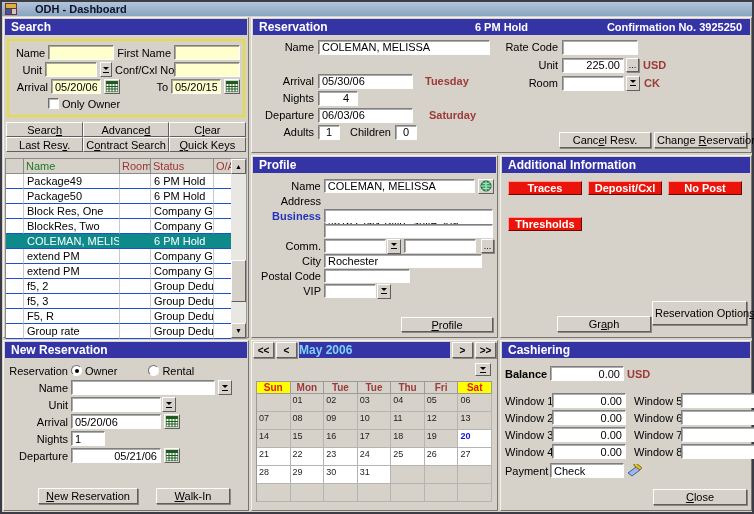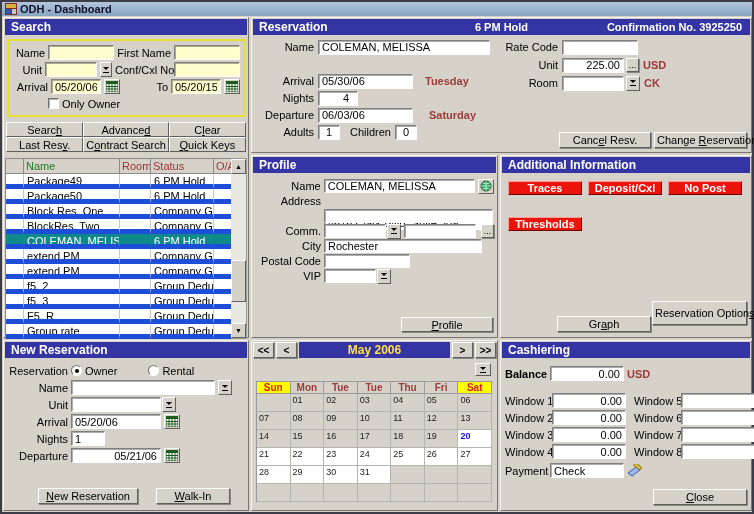--- a/index.html
+++ b/index.html
@@ -1,20 +1,20 @@
 <!DOCTYPE html>
 <html><head>
 <meta charset="utf-8">
 <style>
   html,body{margin:0;padding:0;}
   body{width:754px;height:514px;overflow:hidden;font-family:"Liberation Sans","DejaVu Sans",sans-serif;font-size:11px;color:#000;background:#d6d2ca;}
   *{box-sizing:border-box;}
   u{text-decoration:underline;}
   .window{width:754px;height:514px;border:2px solid #3c3c46;background:#d6d2ca;position:relative;}
-  .titlebar{height:14px;background:linear-gradient(180deg,#b3c6da,#86a4c1);display:flex;align-items:center;padding:0 3px;gap:3px;}
+  .titlebar{height:14px;background:linear-gradient(180deg,#b3c6da,#86a4c1);display:flex;align-items:center;padding:0 3px;gap:18px;}
   .titlebar .ttl{font-size:11px;font-weight:bold;color:#10102a;line-height:12px;}
   .content{position:relative;width:750px;height:496px;background:#d6d2ca;}
   .panel{position:absolute;border:1px solid;border-color:#f4f2ee #77756e #77756e #f4f2ee;background:#d6d2ca;}
   .phead{height:16px;margin:1px;background:#3434a4;color:#fff;font-weight:bold;font-size:12px;display:flex;align-items:center;padding:0 6px;position:relative;}
   .phead .ctr{position:absolute;left:0;right:0;text-align:center;font-size:11px;}
   .phead .rgt{position:absolute;right:8px;font-size:11px;font-weight:bold;}
   .lbl{display:inline-block;text-align:right;white-space:nowrap;}
   .llbl{display:inline-block;text-align:left;white-space:nowrap;}
   .maroon{color:#9c3a38;font-weight:bold;}
   .blue-lbl{color:#2233bb;font-weight:bold;}
@@ -28,21 +28,21 @@
   #panel-search{left:1px;top:1px;width:246px;height:321px;}
   .ybox{margin:4px 3px 0;border:2px solid #e6de34;padding:2px 1px;}
   .btngrid{display:grid;grid-template-columns:1fr 1fr 1fr;margin:5px 2px 0;}
   .btngrid .btn{height:15px;box-shadow:none;}
   .tablewrap{display:flex;margin:6px 1px 0;}
   .grid{width:226px;border-top:1px solid #8a8a8a;border-left:1px solid #8a8a8a;}
   .thead,.trow{display:grid;grid-template-columns:18px 96px 31px 63px 18px;}
   .th{height:15px;background:#d6d2ca;border-right:1px solid #8a8a8a;border-bottom:1px solid #8a8a8a;padding:1px 2px;font-weight:normal;white-space:nowrap;overflow:hidden;}
   .th.gname{color:#217a21;}
   .th.mar{color:#9c3333;}
-  .tc{height:15px;background:#fff;border-right:1px solid #c9c9c9;border-bottom:5px solid #1d4ed8;padding:1px 3px;white-space:nowrap;overflow:hidden;font-size:11px;}
+  .tc{height:15px;background:#fff;border-right:1px solid #c9c9c9;border-bottom:1px solid #1d4ed8;padding:1px 3px;white-space:nowrap;overflow:hidden;font-size:11px;}
   .trow.sel .tc{background:#0f8a8a;color:#fff;border-right-color:#0f8a8a;}
   .vscroll{width:17px;display:flex;flex-direction:column;border:1px solid #9a9a9a;border-left:none;background:#e9e7e1;}
   .sbtn{height:15px;width:15px;background:#d6d2ca;border:1px solid;border-color:#fdfdfd #5f5f5f #5f5f5f #fdfdfd;font-size:7px;line-height:13px;text-align:center;padding:0;}
   .strack{flex:1;position:relative;}
   .sthumb{position:absolute;left:0;width:15px;height:42px;top:58%;background:#d6d2ca;border:1px solid;border-color:#fdfdfd #5f5f5f #5f5f5f #fdfdfd;}
   
   #panel-reservation{left:249px;top:1px;width:501px;height:136px;}
   .res-left{position:absolute;left:4px;top:18px;width:250px;}
   .res-right{position:absolute;left:250px;top:18px;width:246px;}
   .arow{position:absolute;display:flex;align-items:center;gap:4px;height:16px;left:0;right:0;}
@@ -57,21 +57,21 @@
   
   #panel-newres{left:1px;top:324px;width:246px;height:171px;}
   #panel-newres .frow{margin:2px 4px 0;}
   .radio{width:11px;height:11px;border-radius:50%;background:#fff;border:1px solid;border-color:#6f6f6f #fdfdfd #fdfdfd #6f6f6f;display:inline-block;position:relative;}
   .radio.on::after{content:"";position:absolute;left:3px;top:3px;width:4px;height:4px;border-radius:50%;background:#000;}
   .chk{width:11px;height:11px;background:#fff;border:1px solid;border-color:#6f6f6f #fdfdfd #fdfdfd #6f6f6f;box-shadow:inset 1px 1px 0 rgba(70,70,70,.4);display:inline-block;}
   
   #panel-calendar{left:249px;top:324px;width:247px;height:171px;}
   .calnav{display:flex;gap:2px;margin:1px;align-items:stretch;height:16px;}
   .navbtn{width:21px;font-weight:bold;font-size:10px;padding:0;height:16px;}
-  .caltitle{flex:1;background:#3434a4;color:#fde047;font-weight:bold;font-size:12px;text-align:center;line-height:16px;}
+  .caltitle{flex:1;background:#3434a4;color:#7dd3fc;font-weight:bold;font-size:12px;text-align:left;line-height:16px;}
   .cal-dd{position:absolute;right:6px;top:22px;}
   .calgrid{position:absolute;left:4px;top:40px;right:5px;display:grid;grid-template-columns:repeat(7,1fr);border-top:1px solid #9a9a9a;border-left:1px solid #9a9a9a;}
   .ch{height:12px;font-size:10px;font-weight:bold;text-align:center;line-height:12px;border-right:1px solid #9a9a9a;border-bottom:1px solid #9a9a9a;}
   .ch.wd{background:#d6d2ca;color:#9c3a38;}
   .ch.we{background:#ffff00;color:#dd1d1d;}
   .cd{height:18px;font-size:9px;padding:1px 0 0 2px;border-right:1px solid #b5b5b0;border-bottom:1px solid #b5b5b0;color:#1c1c1c;}
   .cd.gray{background:#d6d2ca;}
   .cd.white{background:#fff;}
   .cd.today{color:#1515d0;font-weight:bold;}
   
@@ -324,20 +324,24 @@
           <button class="sqbtn globebtn" style="margin-left:auto">
               <svg width="12" height="12">
                 <circle cx="6" cy="6" r="5" fill="#2aa15c" stroke="#0c5c2c"></circle>
                 <path d="M1 6 H11 M6 1 V11 M2.5 3 Q6 5 9.5 3 M2.5 9 Q6 7 9.5 9" stroke="#bfe8cf" stroke-width="1" fill="none"></path>
               </svg>
             </button>
         </div>
         <div class="frow">
           <span class="lbl" style="width:66px">Address</span>
           <input class="fld" style="flex: 1 1 0%; margin-right: 1px; margin-top: 44px;" value="4676 Clark Blvd. Suite 309">
+        </div>
+        <div class="frow">
+          <span class="lbl blue-lbl" style="width:66px">Business</span>
+          <input class="fld" style="flex: 1 1 0%; margin-right: 1px;">
         </div>
         <div class="frow">
           <span class="lbl" style="width:66px"></span>
           <input class="fld" style="flex: 1 1 0%; margin-right: 1px;">
         </div>
         <div class="frow">
           <span class="lbl" style="width:66px">Comm.</span>
           <input class="fld" style="width: 62px;">
           <button class="sqbtn" style="margin-left:-2px">
               <svg class="dd-glyph" width="8" height="8">

